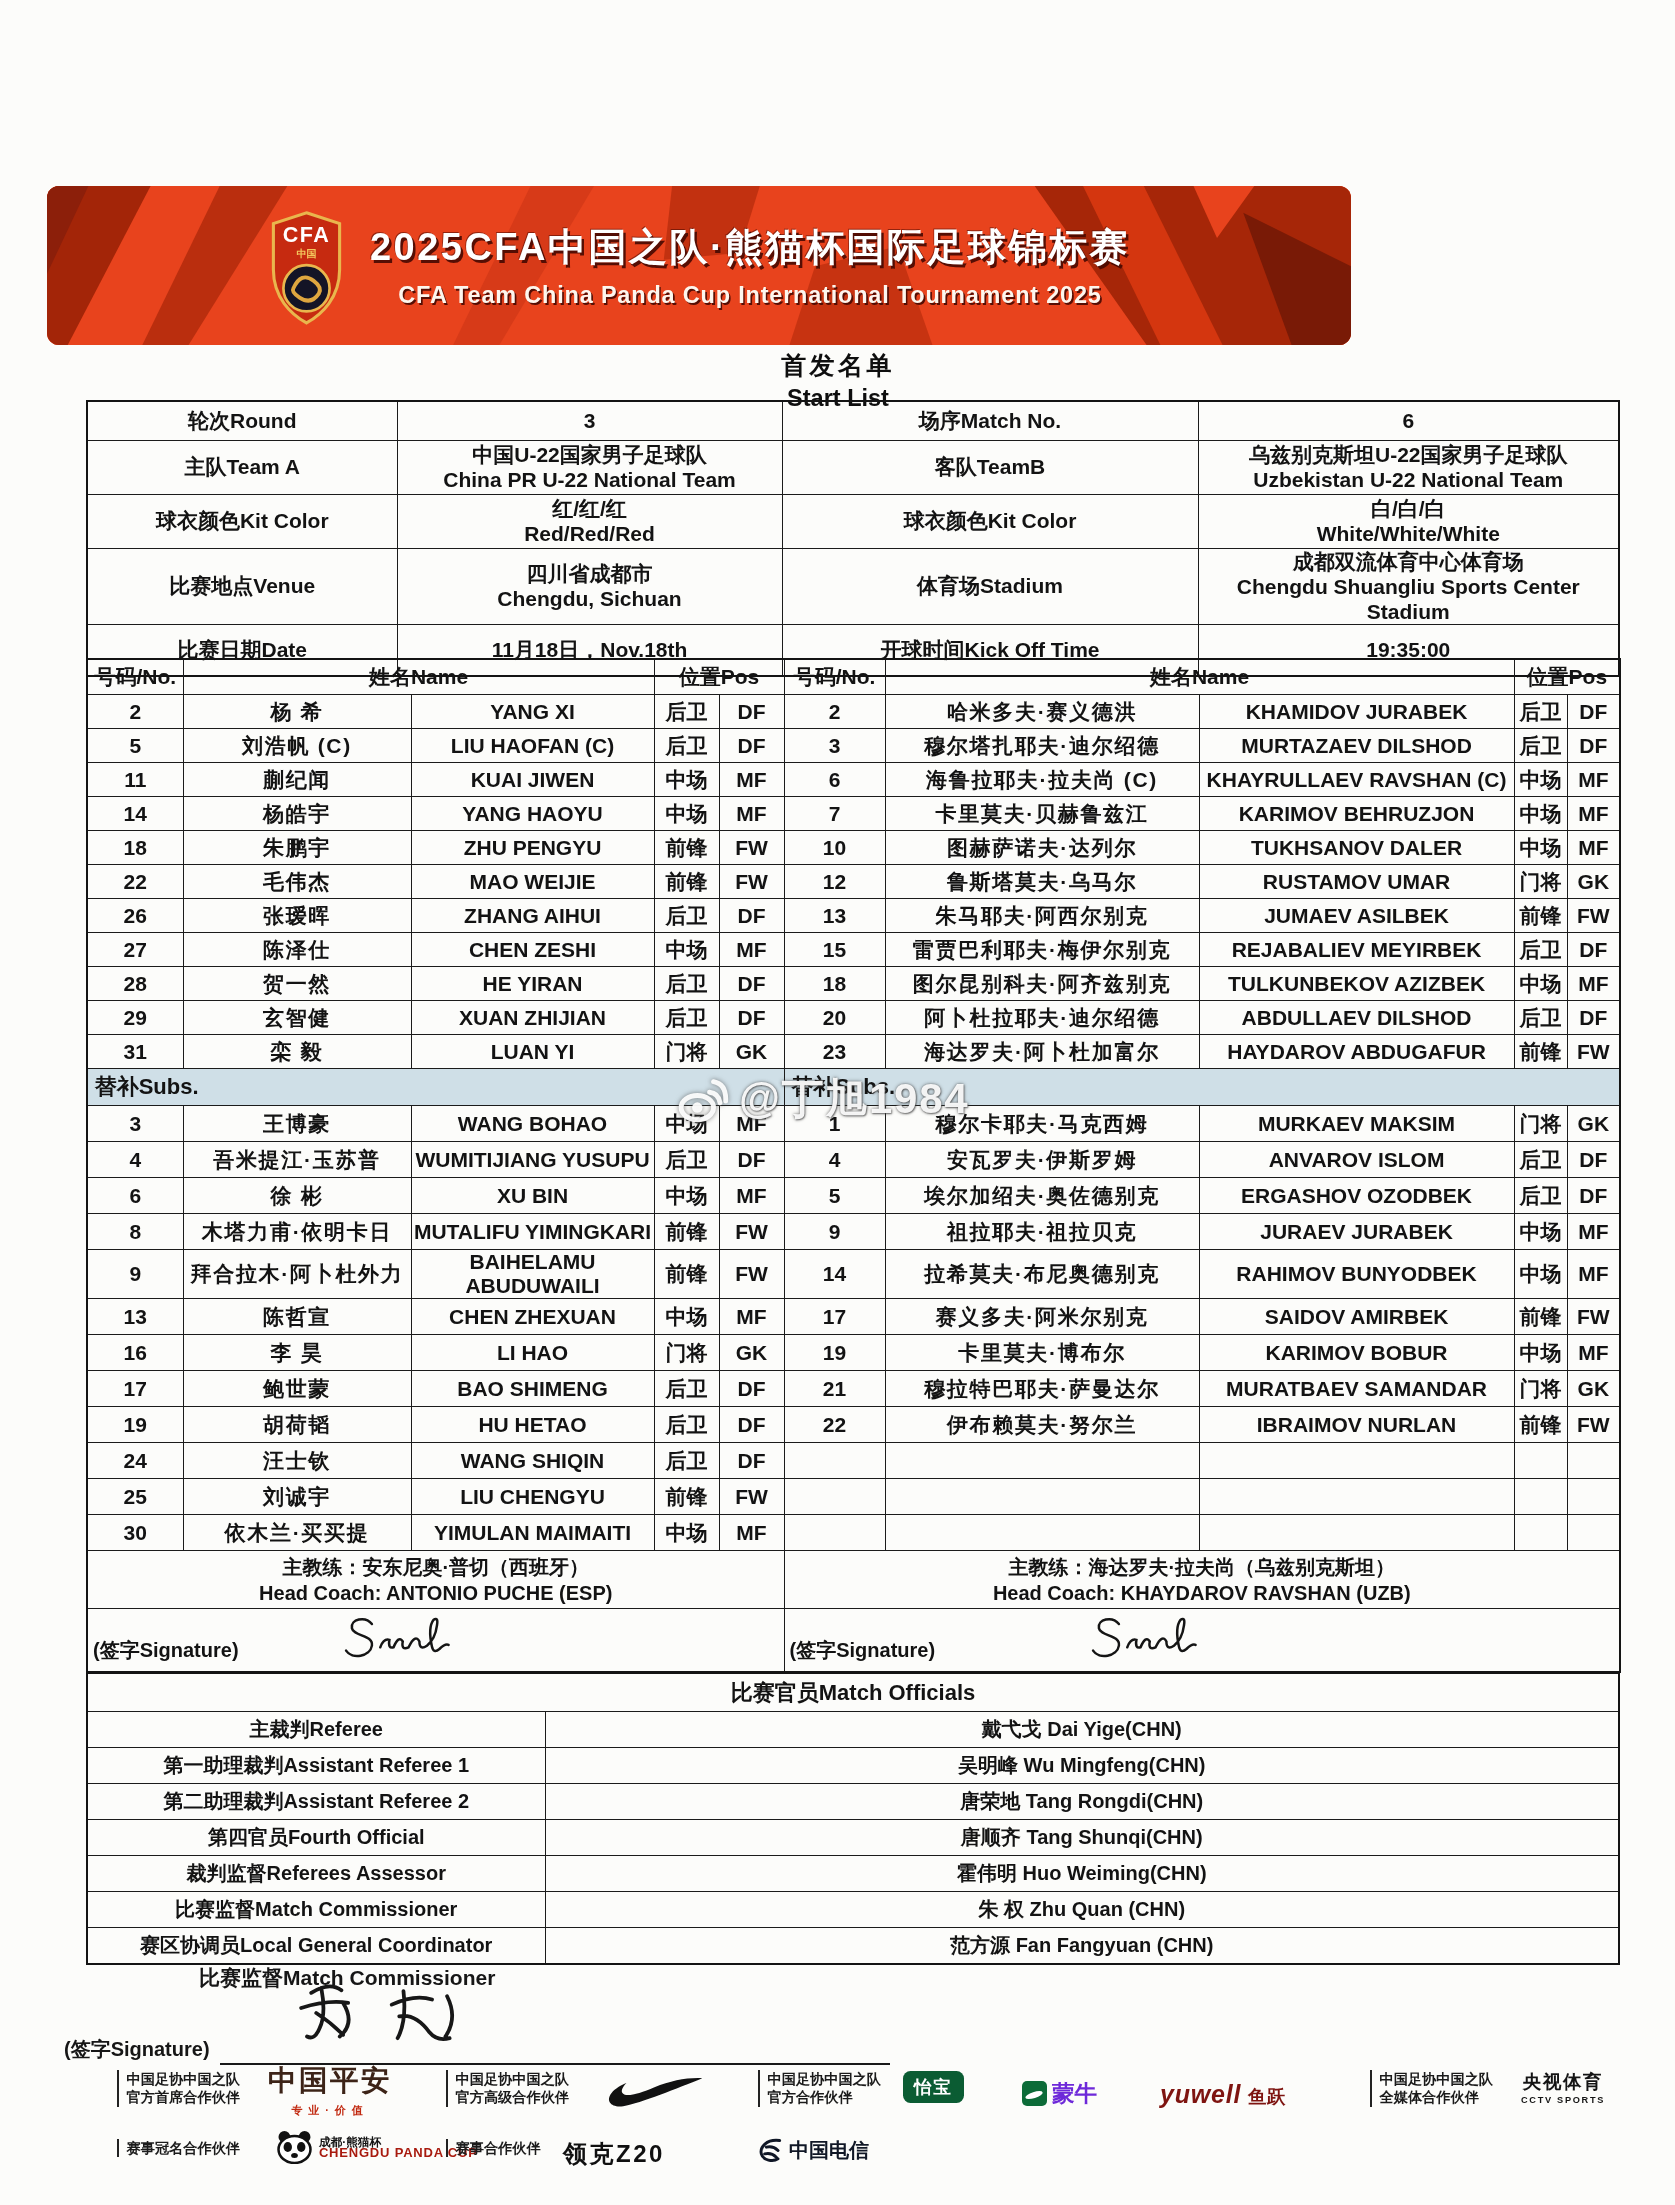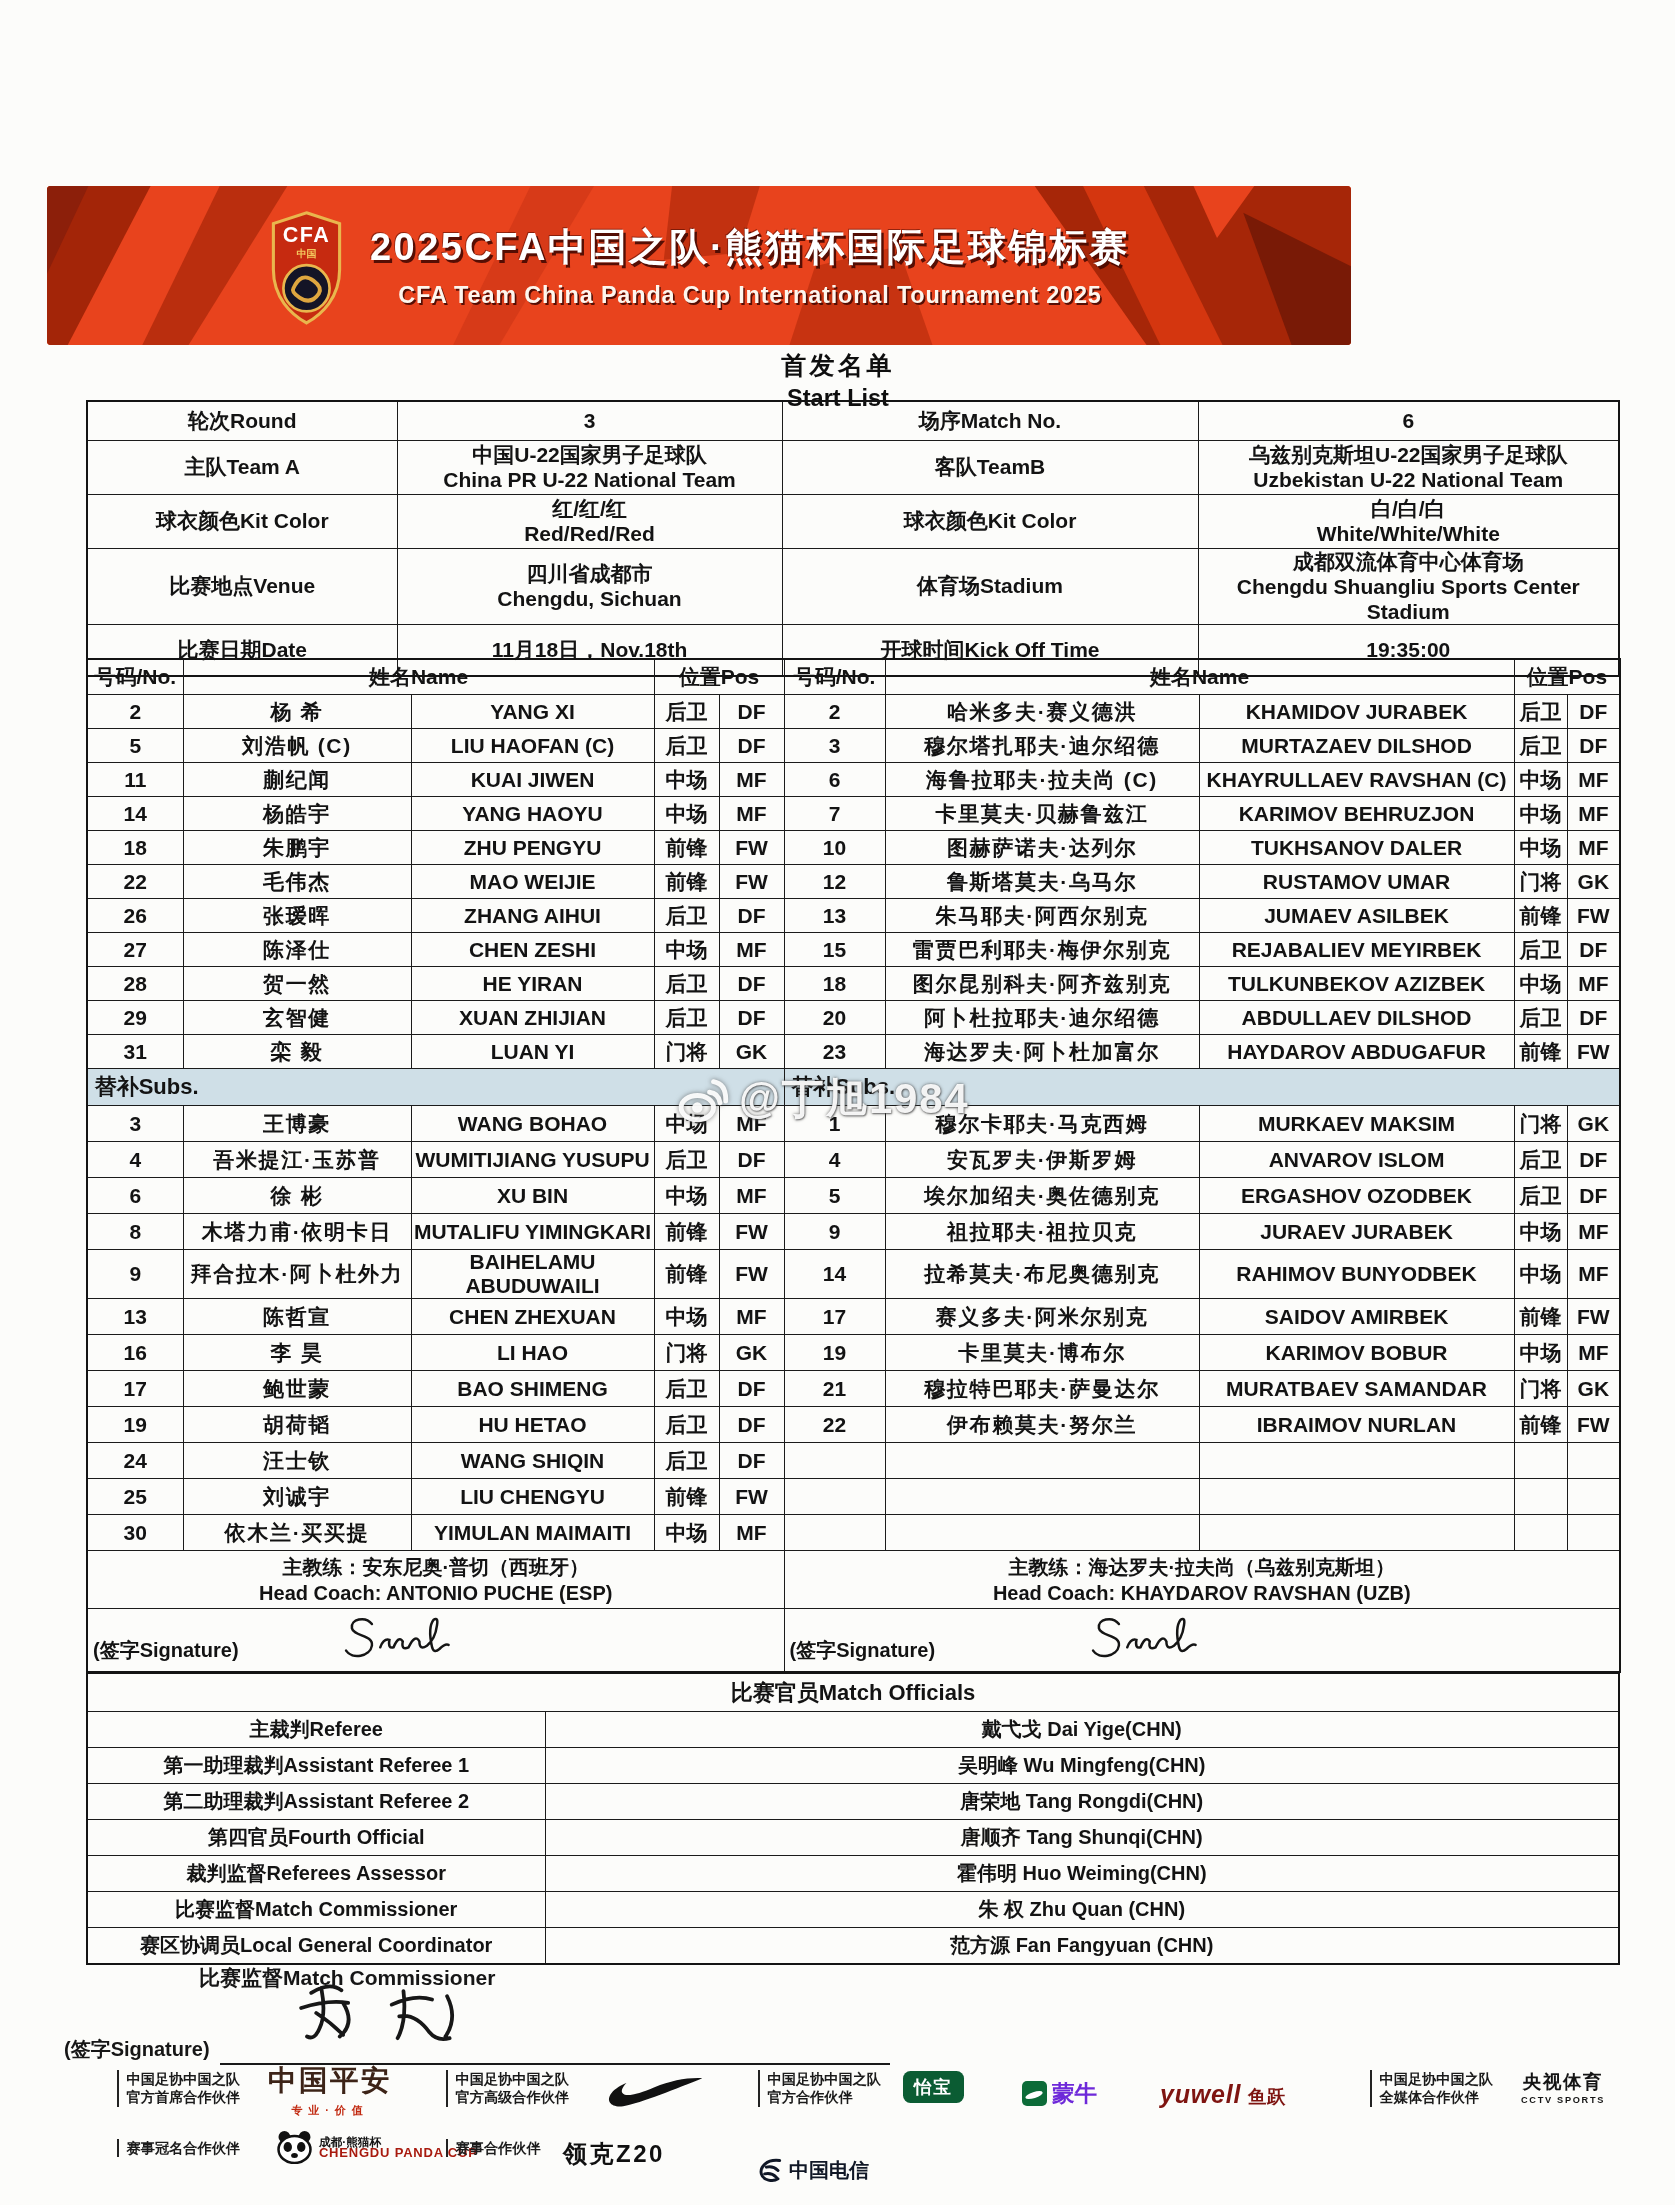--- a/index.html
+++ b/index.html
@@ -3,21 +3,21 @@
 <meta charset="utf-8">
 <style>
   html,body{margin:0;padding:0;}
   body{
     width:1676px;height:2205px;position:relative;background:#fcfcfa;
     font-family:"Liberation Sans","DejaVu Sans",sans-serif;color:#161616;
     overflow:hidden;
   }
   .abs{position:absolute;}
   
-  .banner{left:47px;top:186px;width:1304px;height:159px;background:#e8431d;overflow:hidden;border-radius:4px;}
+  .banner{left:47px;top:186px;width:1304px;height:159px;background:#e8431d;overflow:hidden;border-radius:12px;}
   .banner svg.bg{position:absolute;left:0;top:0;width:100%;height:100%;}
   .banner-content{position:relative;height:100%;display:flex;align-items:center;justify-content:center;gap:25px;}
   .crest{width:77px;height:119px;margin-top:3.4px;flex:0 0 auto;}
   .btitles{text-align:center;}
   .bt-zh{font-size:38px;font-weight:bold;color:#ffffff;letter-spacing:2.5px;
          text-shadow:2.5px 2.5px 0 rgba(73,10,2,.92),-0.8px -0.8px 0 rgba(73,10,2,.55);}
   .bt-en{font-size:23.5px;font-weight:bold;color:#fdf6ee;margin-top:8.4px;letter-spacing:0.8px;
          text-shadow:1.7px 1.7px 0 rgba(73,10,2,.92);}
   
   .doc-title{left:0;top:349px;width:100%;text-align:center;font-weight:bold;color:#0e0e0e;}
@@ -66,21 +66,21 @@
   .yuwell{font-size:25px;font-weight:900;color:#7e1410;font-style:italic;letter-spacing:0.8px;}
   .yuwell .zh{font-style:normal;font-size:18.4px;margin-left:6.7px;}
   .cctv{text-align:center;line-height:18.4px;}
   .cctv .l1{font-size:18.4px;font-weight:900;color:#141414;letter-spacing:1.7px;}
   .cctv .l2{font-size:9.2px;font-weight:bold;color:#141414;letter-spacing:1.7px;}
   .panda-brand{display:flex;align-items:center;gap:5.9px;}
   .panda-txt{line-height:11px;text-align:left;}
   .panda-txt .l1{font-size:11.7px;font-weight:900;color:#141414;}
   .panda-txt .l2{font-size:13px;font-weight:bold;color:#a81a0e;letter-spacing:0.8px;}
   .lynkco{font-size:24px;font-weight:900;color:#101010;letter-spacing:2.5px;}
-  .telecom{display:flex;align-items:flex-start;gap:5.9px;font-size:20px;font-weight:900;color:#101726;margin-top:20px;}
+  .telecom{display:flex;align-items:flex-start;gap:5.9px;font-size:20px;font-weight:900;color:#101726;}
   
   .watermark{left:677px;top:1071px;display:flex;align-items:center;gap:10px;pointer-events:none;
      color:rgba(255,255,255,.93);}
   .wm-icon{width:52px;height:47px;filter:drop-shadow(0 0 2.5px rgba(80,80,80,.75));}
   .wm-text{font-size:42px;font-weight:bold;letter-spacing:1.7px;
      text-shadow:0 0 3.4px rgba(75,75,75,.85),0.8px 0.8px 1.7px rgba(55,55,55,.6);}
 </style>
 </head>
 <body>
 

